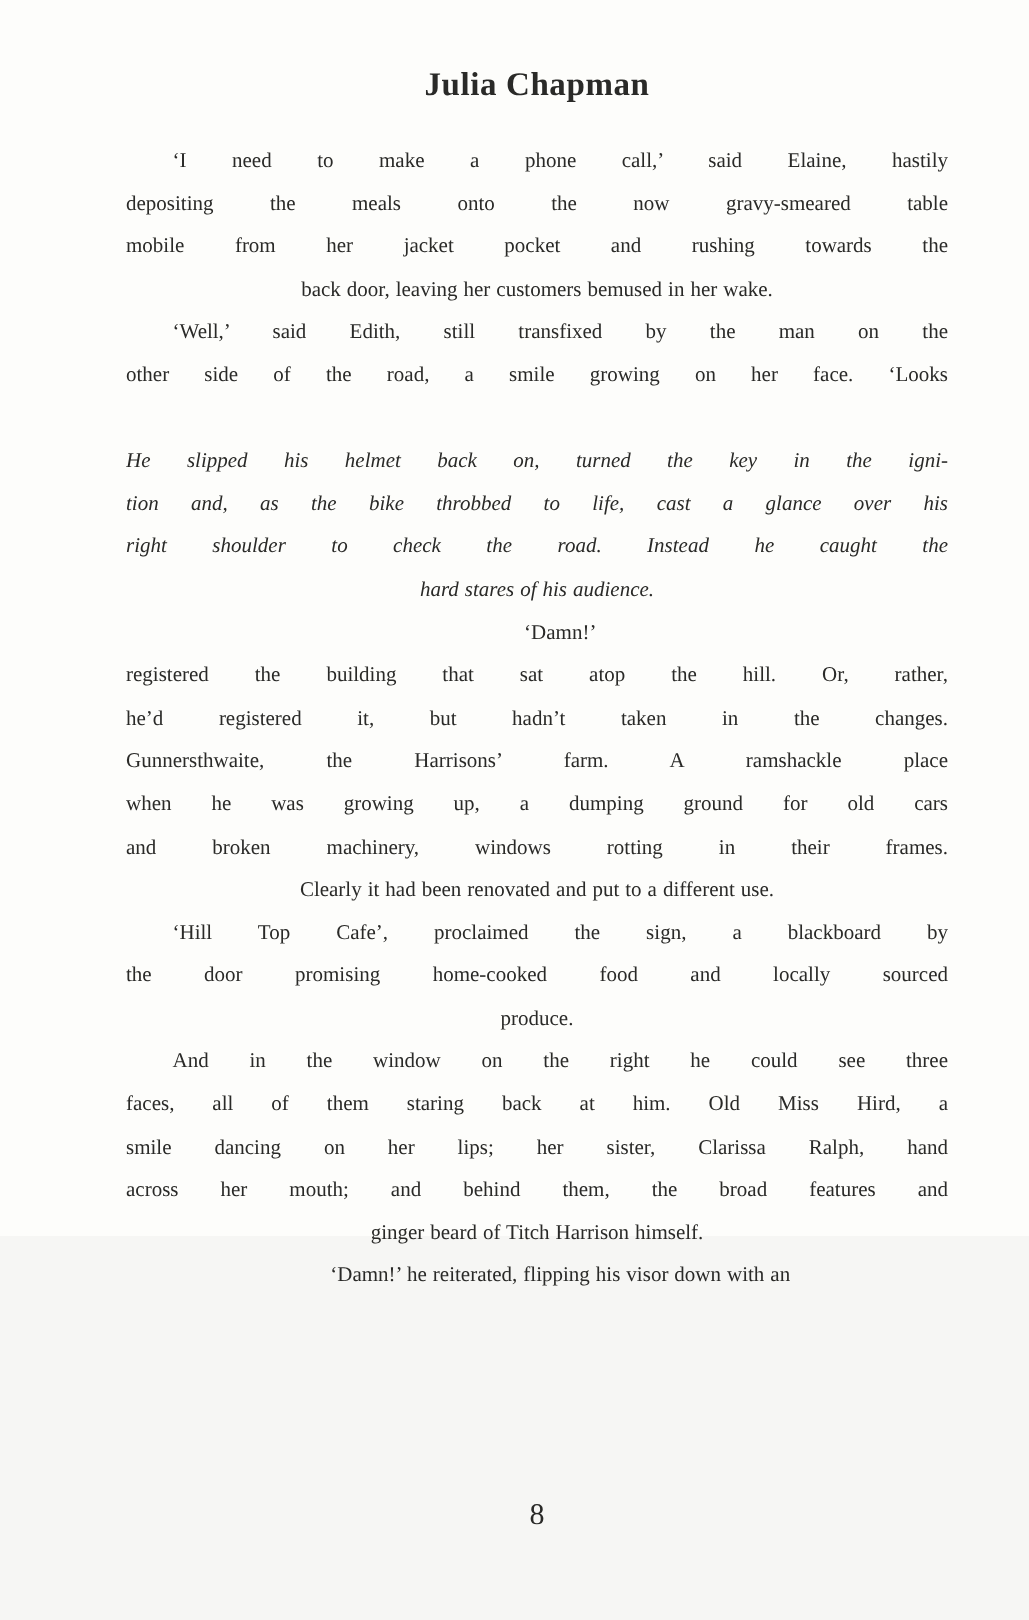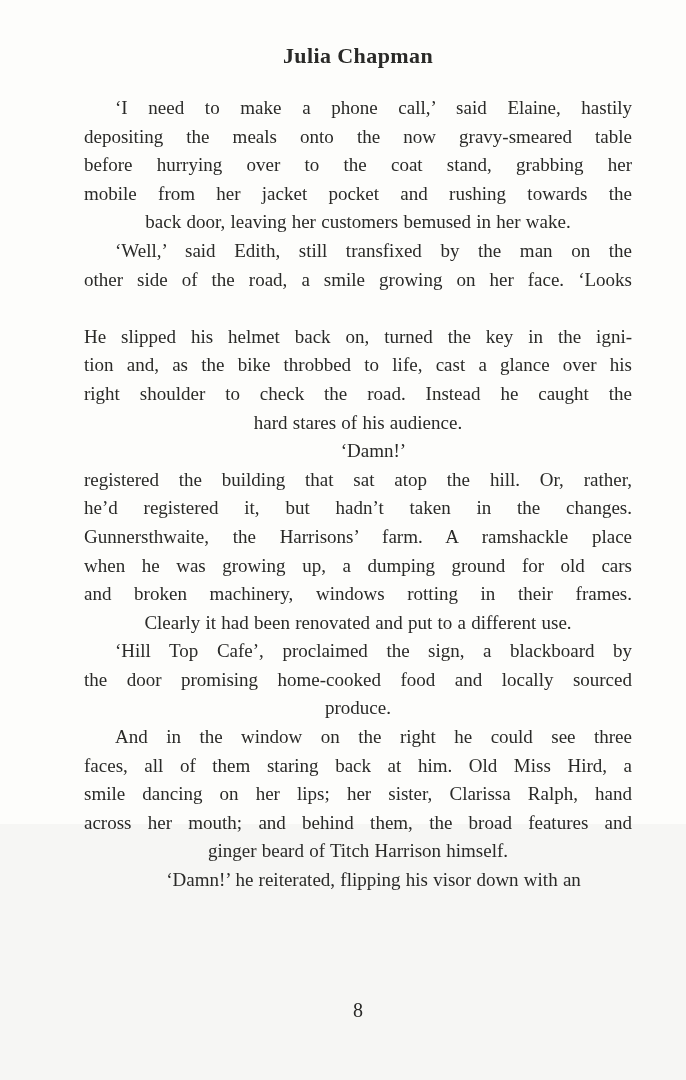--- a/index.html
+++ b/index.html
@@ -35,28 +35,29 @@
     text-align: center;
     font-weight: bold;
     font-size: 22px;
     letter-spacing: 0.4px;
   }
   .body-text {
     position: absolute;
     top: 94px;
     left: 0;
     width: 100%;
-    font-size: 19px;
+    font-size: 14px;
     line-height: 28.6px;
   }
   .para {
     margin: 0;
   }
   .para.scene-break {
     margin-top: 28.6px;
+    font-style: italic;
   }
   .line {
     height: 28.6px;
     overflow: hidden;
     text-align: justify;
     text-align-last: justify;
     word-spacing: 0.5px;
   }
   .line.last {
     text-align: center;
@@ -78,21 +79,20 @@
 <body>
 
 <div class="page" style="--paper: #fdfdfb; --ink: #2a2a28;">
   <div class="text-block">
     <div class="running-header">Julia Chapman</div>
 
     <div class="body-text">
         <div class="para">
           <div class="line first-indent">‘I need to make a phone call,’ said Elaine, hastily</div>
           <div class="line">depositing the meals onto the now gravy-smeared table</div>
-          <div class="line">before hurrying over to the coat stand, grabbing her</div>
           <div class="line">mobile from her jacket pocket and rushing towards the</div>
           <div class="line last">back door, leaving her customers bemused in her wake.</div>
         </div>
         <div class="para">
           <div class="line first-indent">‘Well,’ said Edith, still transfixed by the man on the</div>
           <div class="line">other side of the road, a smile growing on her face. ‘Looks</div>
         </div>
         <div class="para scene-break">
           <div class="line">He slipped his helmet back on, turned the key in the igni-</div>
           <div class="line">tion and, as the bike throbbed to life, cast a glance over his</div>

